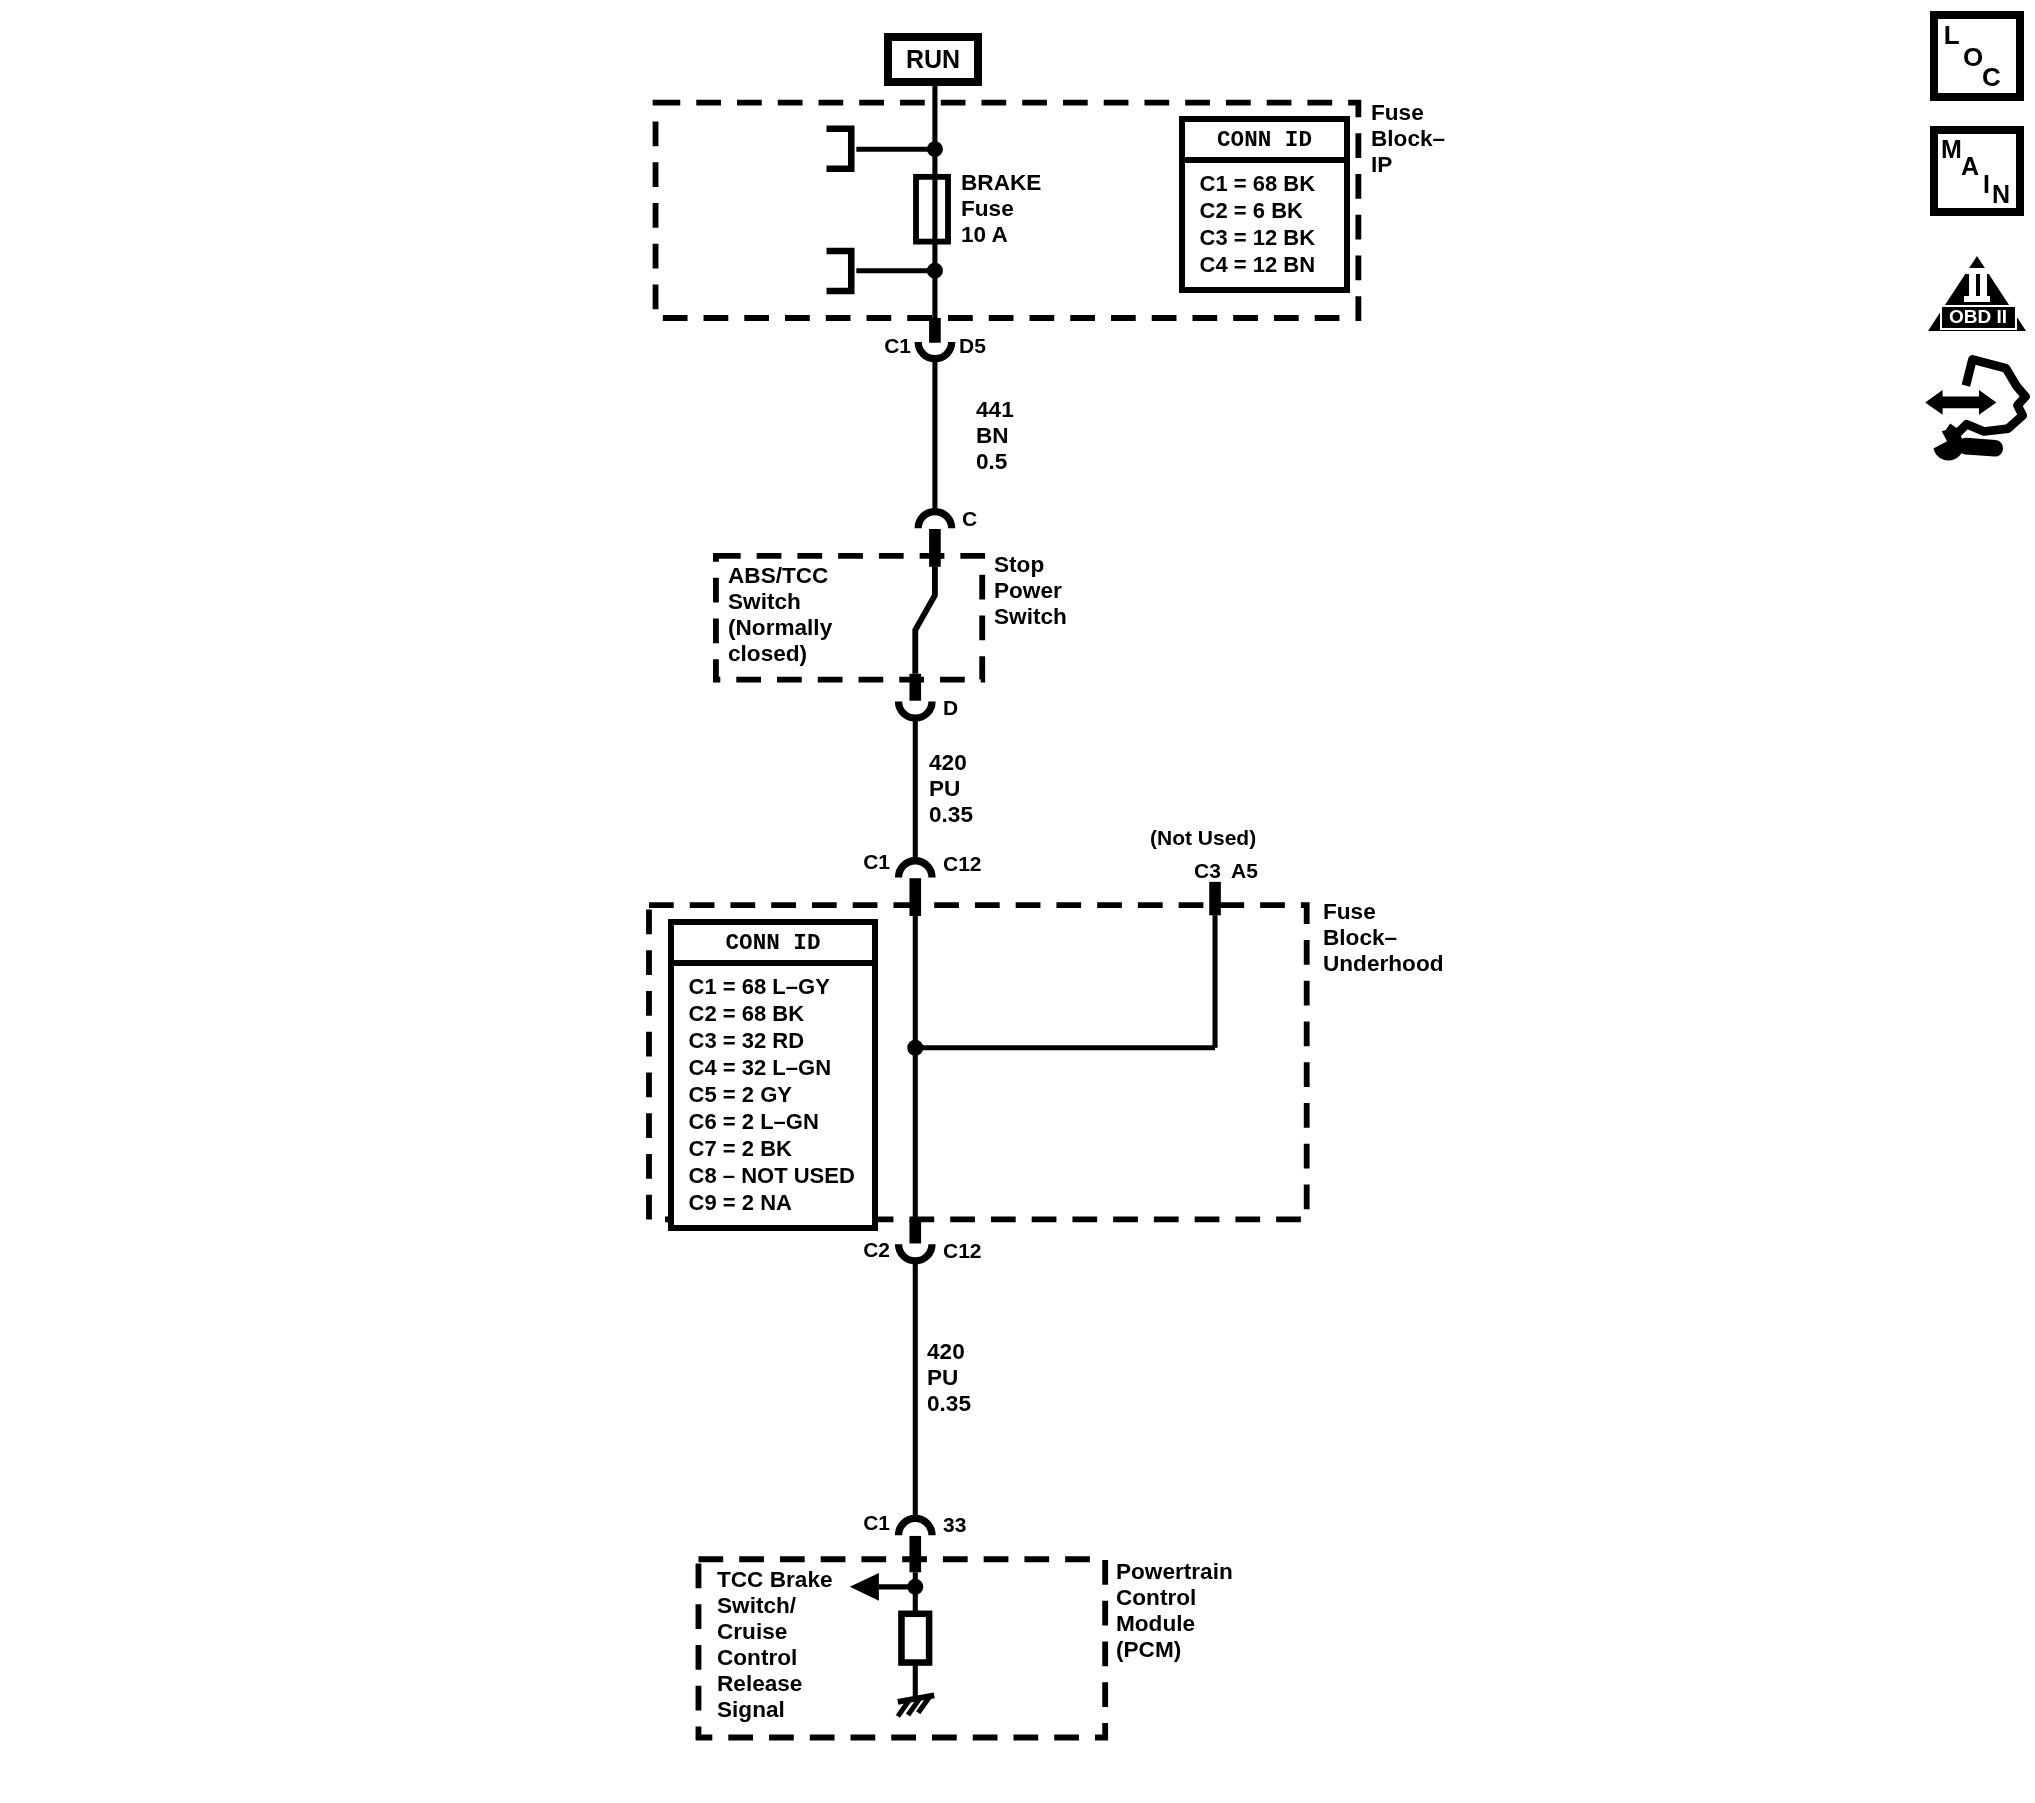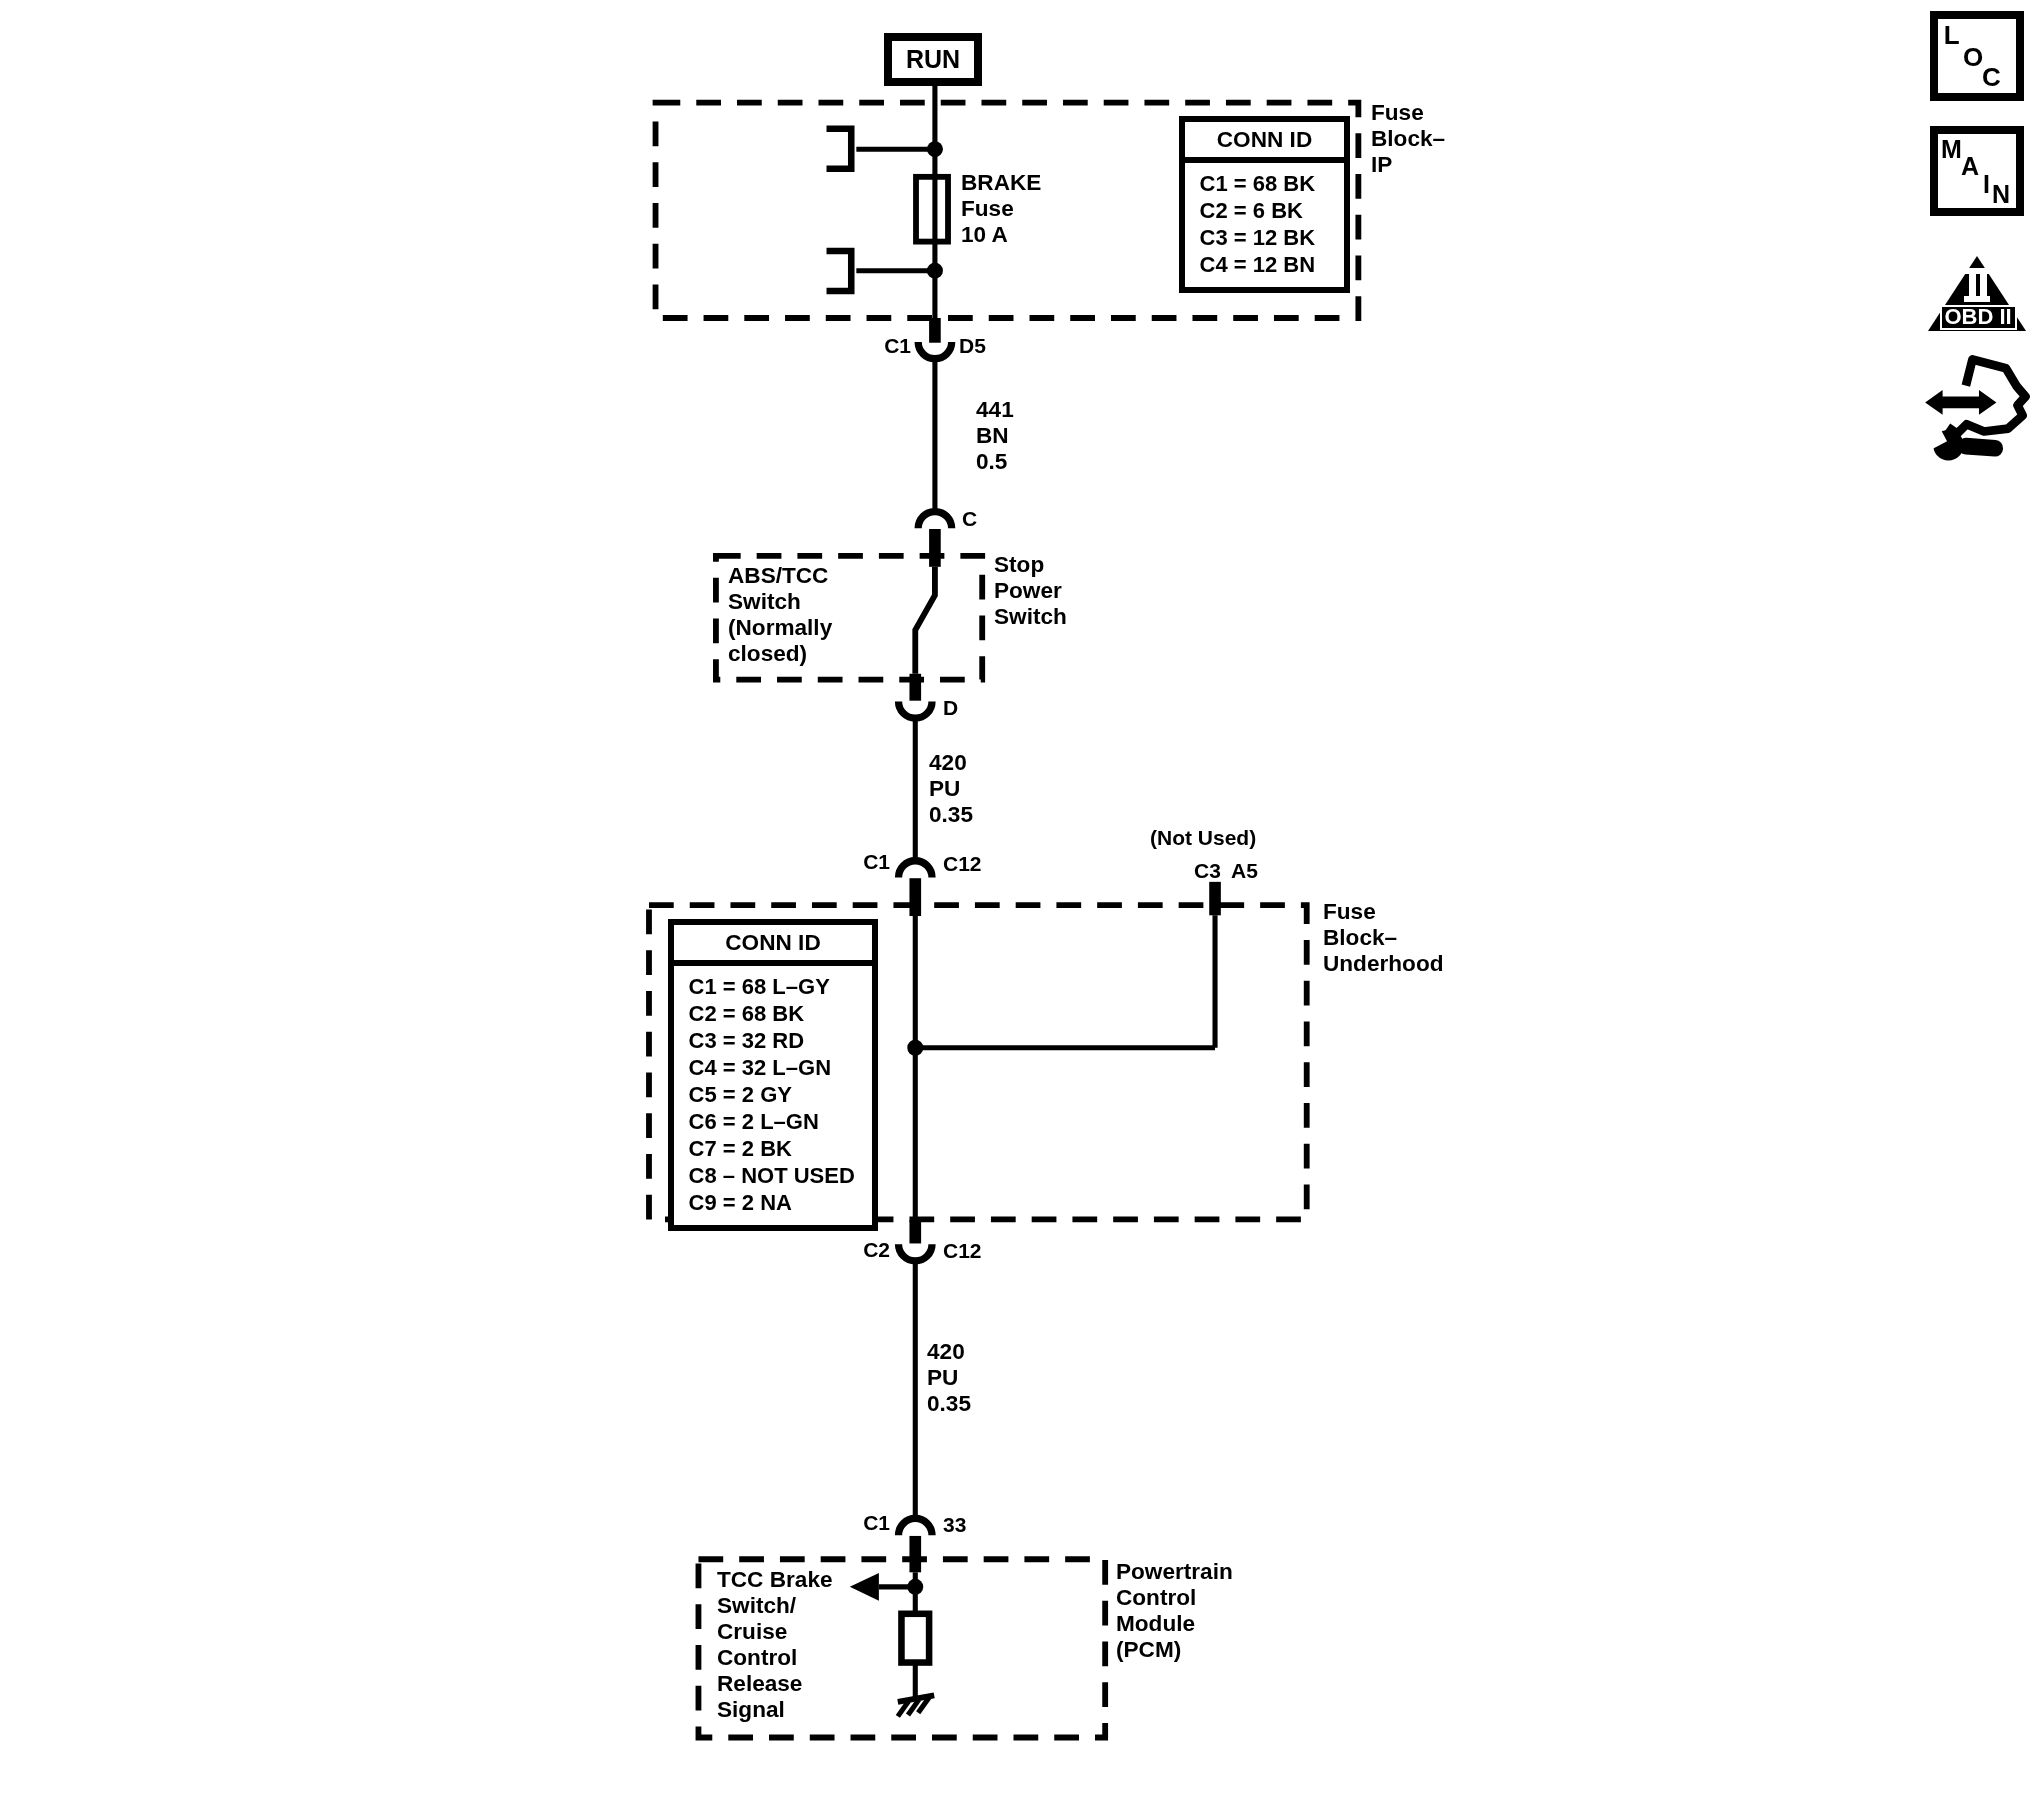--- a/index.html
+++ b/index.html
@@ -8,33 +8,33 @@
   #diagram-svg{position:absolute;left:0;top:0;}
   .lbl{position:absolute;font-size:22.6px;line-height:26px;white-space:nowrap;}
   .lbl div{white-space:nowrap;}
   .tag{position:absolute;font-size:21px;line-height:22.6px;white-space:nowrap;}
   .tag.r{text-align:right;width:44px;}
   .runbox{position:absolute;left:884px;top:33px;width:98px;height:53px;
           box-sizing:border-box;border:8.7px solid #000;display:flex;
           align-items:center;justify-content:center;font-size:25px;}
   .conn{position:absolute;box-sizing:border-box;border:6.5px solid #000;background:#fff;}
   .conn .hdr{border-bottom:6.5px solid #000;text-align:center;font-size:22.6px;
-             padding:5.1px 0 4.4px 0;}
+             padding:5.1px 0 4.4px 0;font-family:Liberation Mono, monospace;}
   .conn .body{padding:6.5px 5.8px 8.7px 14.6px;font-size:22px;line-height:27px;}
   .icnbox{position:absolute;width:94px;height:90px;box-sizing:border-box;
           border:8.7px solid #000;background:#fff;}
   .icnbox span{position:absolute;font-size:26px;line-height:1;}
   .obd{position:absolute;left:1928px;top:256px;width:99px;height:76px;}
   .obd .tri{position:absolute;left:0;top:0;width:0;height:0;
             border-left:49px solid transparent;border-right:49px solid transparent;
             border-bottom:75px solid #000;}
   .obd .bar{position:absolute;background:#fff;}
   .obd .band{position:absolute;left:11.6px;top:49px;width:77px;height:25px;
              box-sizing:border-box;background:#000;border:2.2px solid #fff;
-             color:#fff;font-size:22px;line-height:19.6px;text-align:center;}
+             color:#fff;font-size:19px;line-height:19.6px;text-align:center;}
 </style>
 </head>
 <body>
 
 <div id="page">
 
   <svg id="diagram-svg" width="2035" height="1803" viewBox="0 0 2797 2478">
     <g stroke="#000" fill="none">
 
       <rect x="901" y="141" width="966" height="296" stroke-width="8" stroke-dasharray="34 22"></rect>

